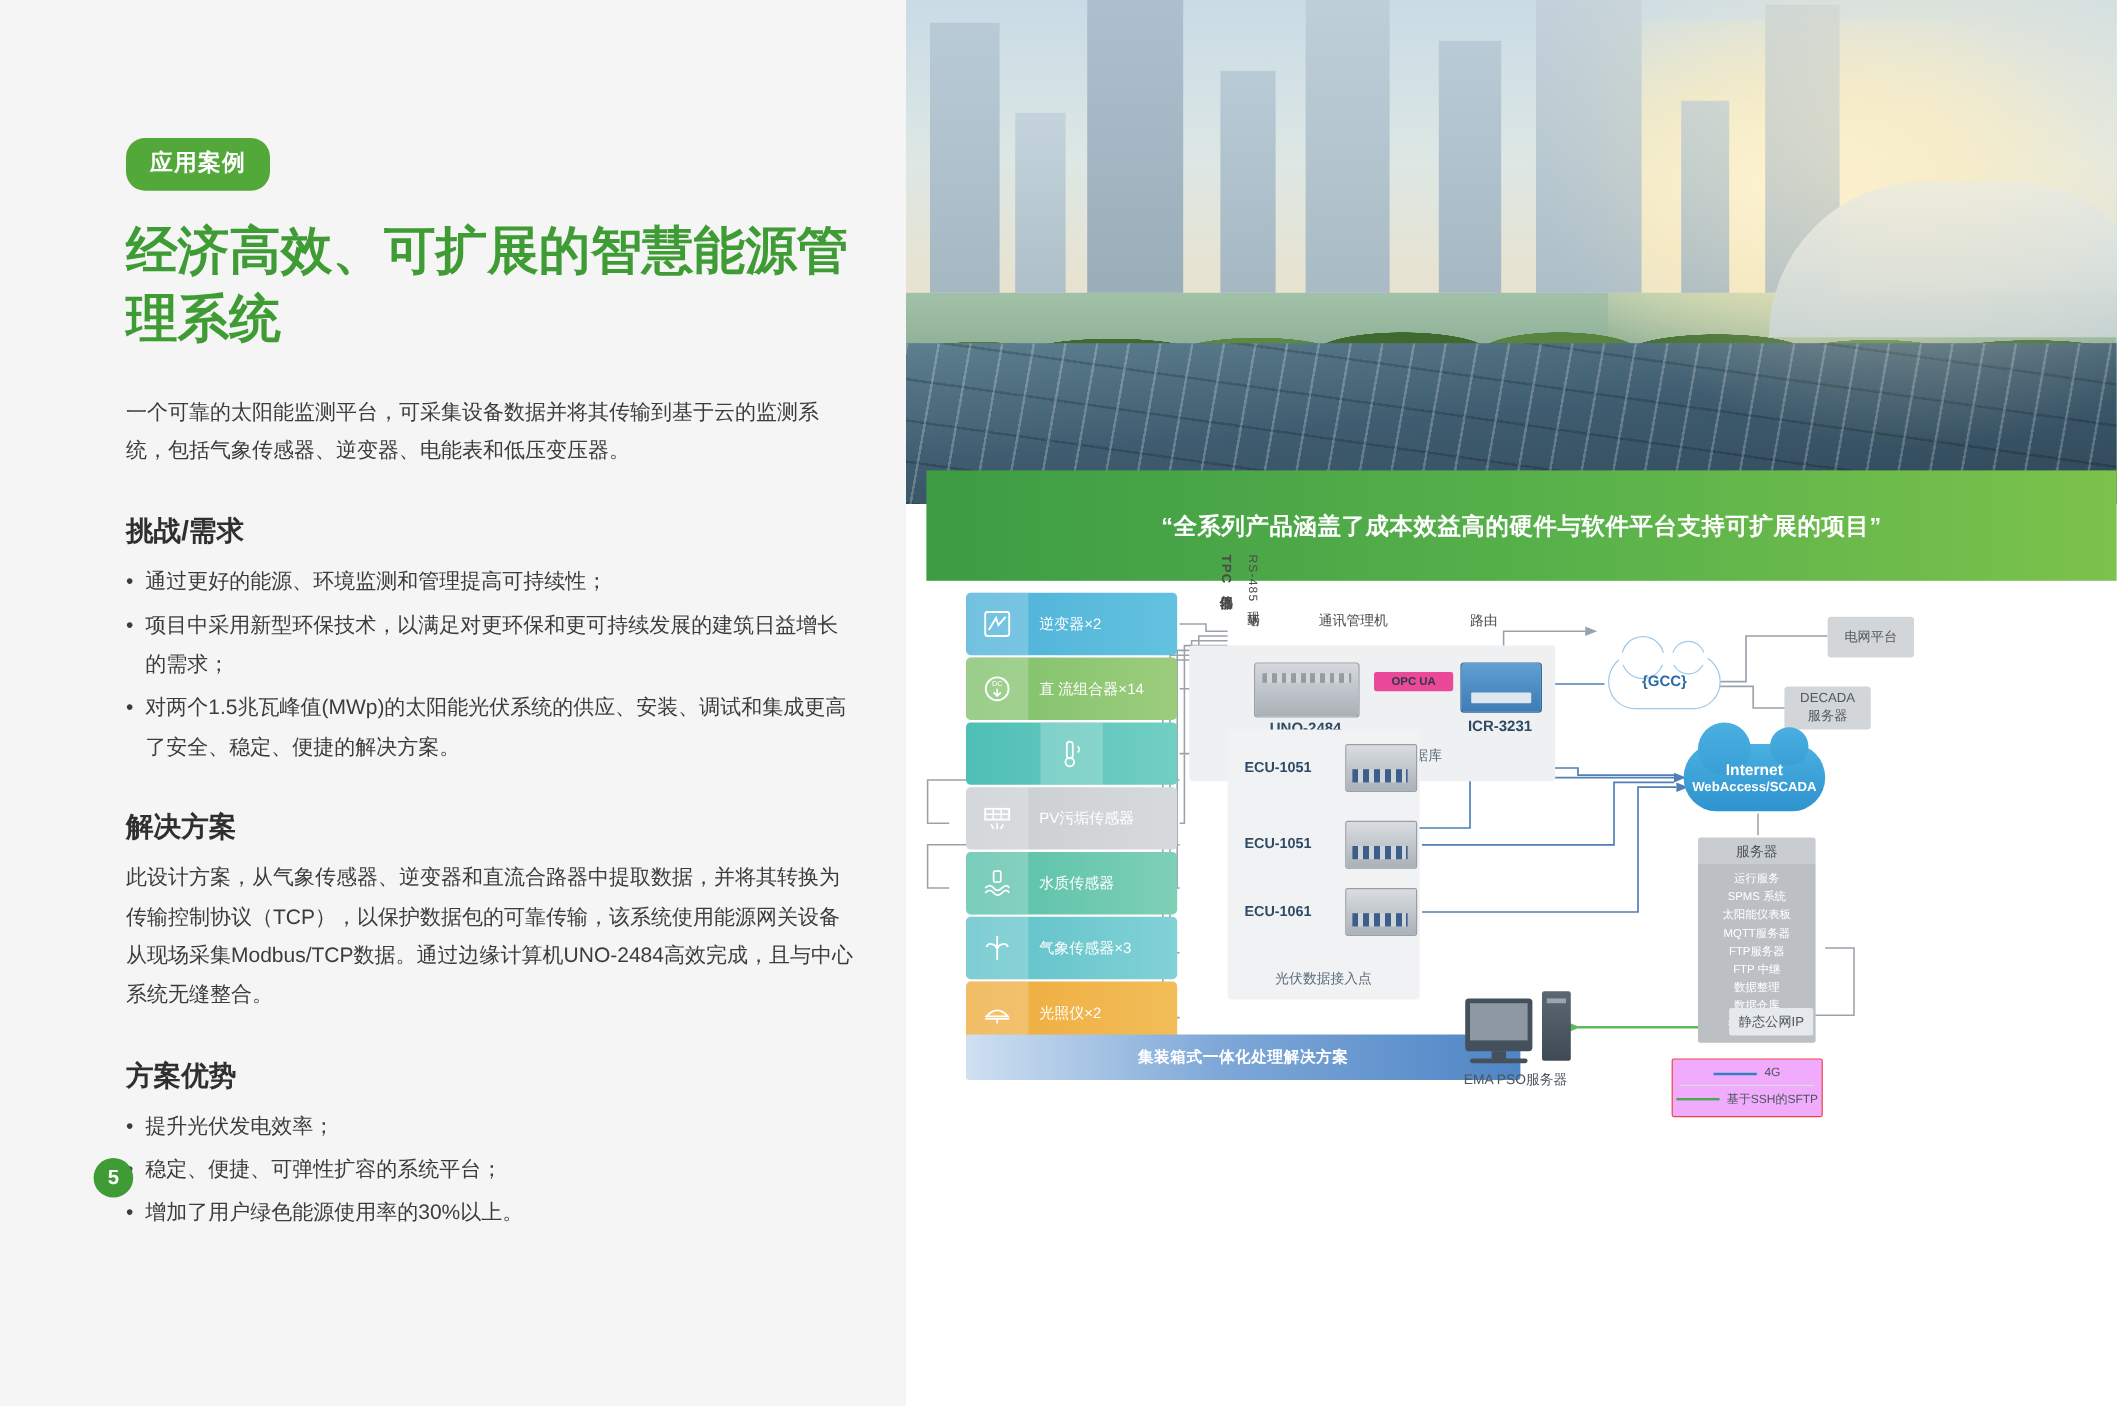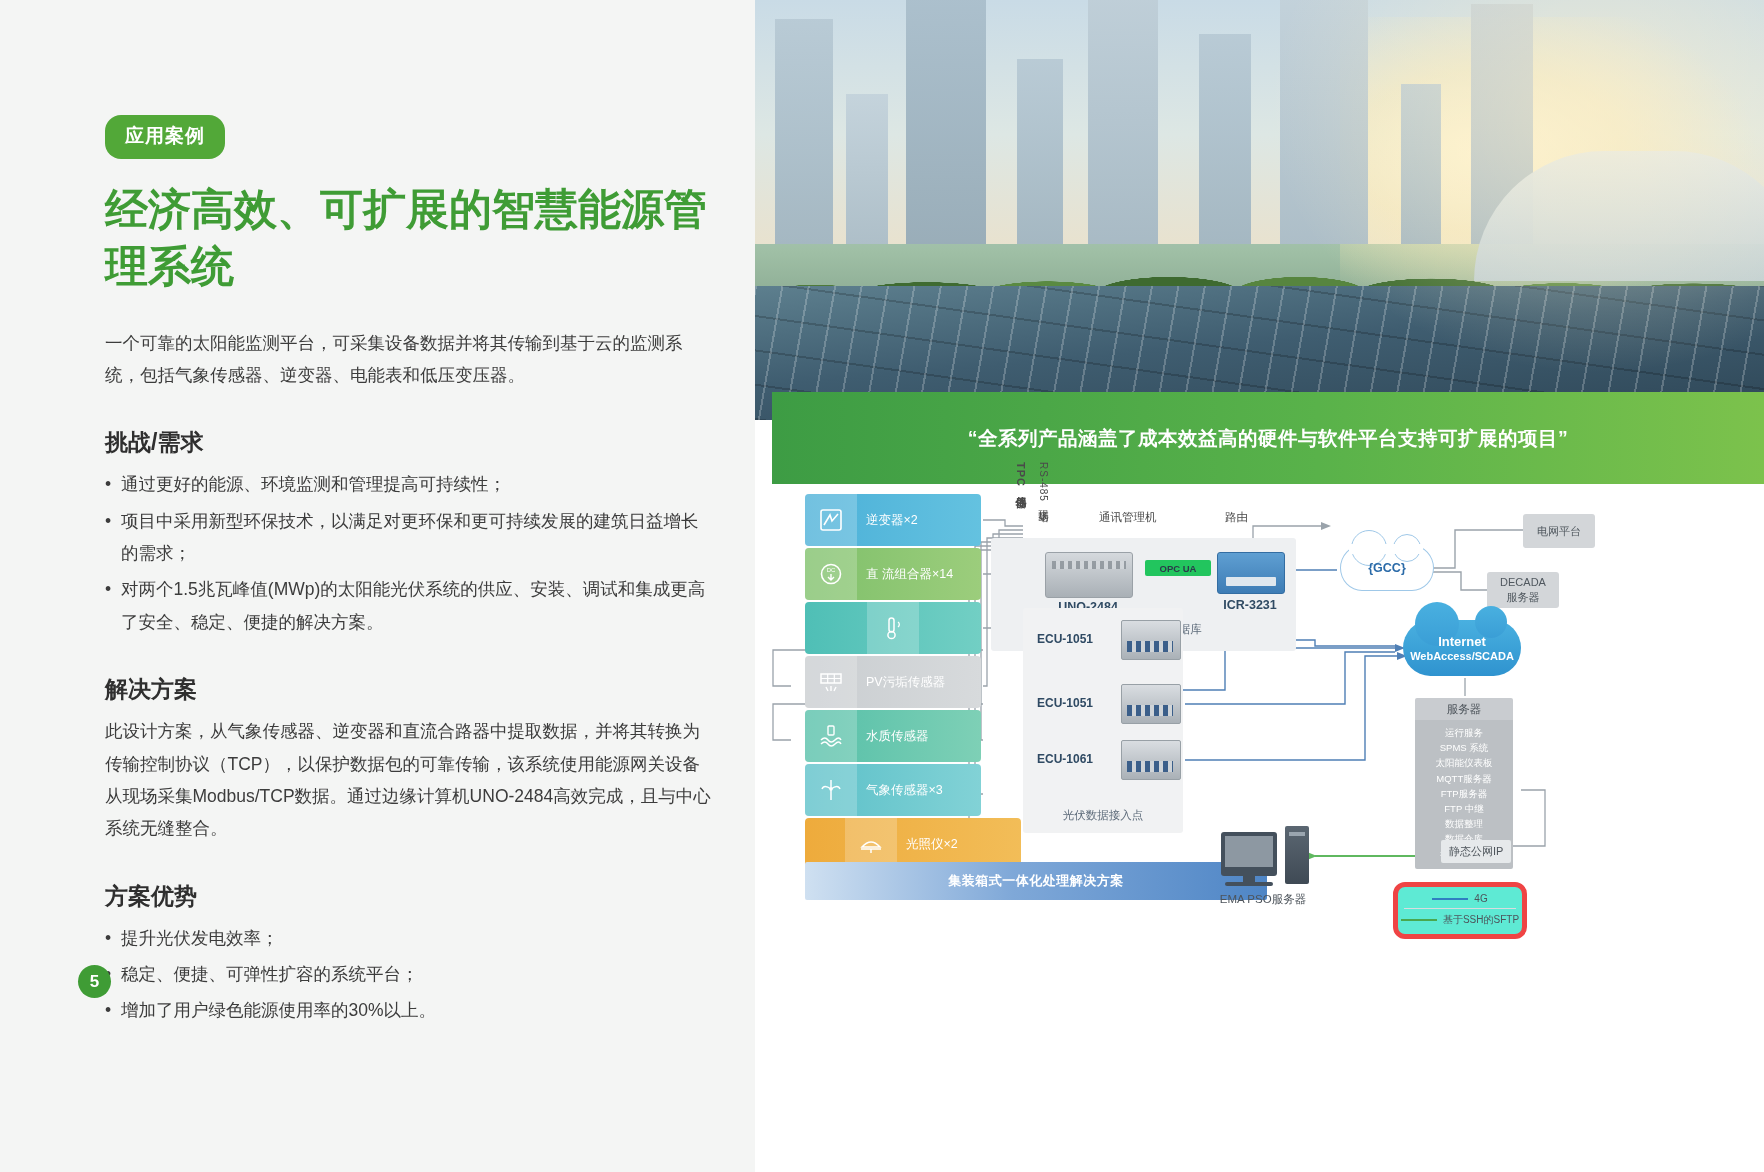--- a/index.html
+++ b/index.html
@@ -221,21 +221,21 @@
     font-size: 12.5px;
     padding-left: 9px;
     line-height: 1.2;
   }
   .chip.c1 { background: linear-gradient(90deg,#4bb0d8,#64c2e0); }
   .chip.c2 { background: linear-gradient(90deg,#7ec06a,#9ccd7c); }
   .chip.c3 { background: linear-gradient(90deg,#4fbfb6,#72cfc4); flex-direction: column; }
   .chip.c4 { background: linear-gradient(90deg,#c9cdd0,#d7dadc); }
   .chip.c5 { background: linear-gradient(90deg,#55bfa8,#7ed0b6); }
   .chip.c6 { background: linear-gradient(90deg,#5bc0c8,#82d2d6); }
-  .chip.c7 { background: linear-gradient(90deg,#eeab3c,#f2bd58); padding-left: 40px; }
+  .chip.c7 { background: linear-gradient(90deg,#eeab3c,#f2bd58); }
   .chip .ic svg { display:block; }
 
   .container-bar {
     position: absolute;
     left: 0; top: 372px;
     width: 462px; height: 38px;
     background: linear-gradient(90deg,#cfe0f1 0%, #7fa8d8 45%, #4f86c6 100%);
     display: flex; align-items: center; justify-content: center;
     border-radius: 2px;
   }
@@ -308,21 +308,21 @@
     content: "";
     position: absolute; left: 6px; top: 8px;
     width: 74px; height: 8px;
     background: repeating-linear-gradient(90deg,#7e868d 0 4px, #d5d9dd 4px 8px);
     opacity: .7;
   }
   .opcua {
     position: absolute;
     left: 390px; top: 70px;
     width: 66px; height: 16px;
-    background: #22c55e;
+    background: #ec4899;
     border-radius: 2px;
     color: #2b3a4a;
     font-size: 9.5px;
     font-weight: bold;
     display: flex; align-items: center; justify-content: center;
   }
   .icr {
     position: absolute;
     left: 462px; top: 62px;
     width: 66px; height: 40px;
@@ -494,24 +494,24 @@
     color: #4d545b;
     font-size: 11px;
     padding: 4px 8px;
     border-radius: 2px;
   }
 
   .legend {
     position: absolute;
     left: 638px; top: 392px;
     width: 124px;
-    border: 5px solid #ef4444;
-    background: #5eead4;
+    border: 1px solid #ef4444;
+    background: #f0abfc;
     padding: 5px 0 6px 0;
-    border-radius: 12px;
+    border-radius: 2px;
   }
   .legend .row {
     display: flex; align-items: center; justify-content: center;
     font-size: 10px; color: #4d545b;
     padding: 1px 0;
   }
   .legend .row .ln { width: 36px; height: 2px; background:#2f7fc1; margin-right:6px; }
   .legend .row .ln.g { background:#4aa84f; }
   .legend .sep { height:1px; background:#d8dcdf; margin: 3px 6px; }
 

